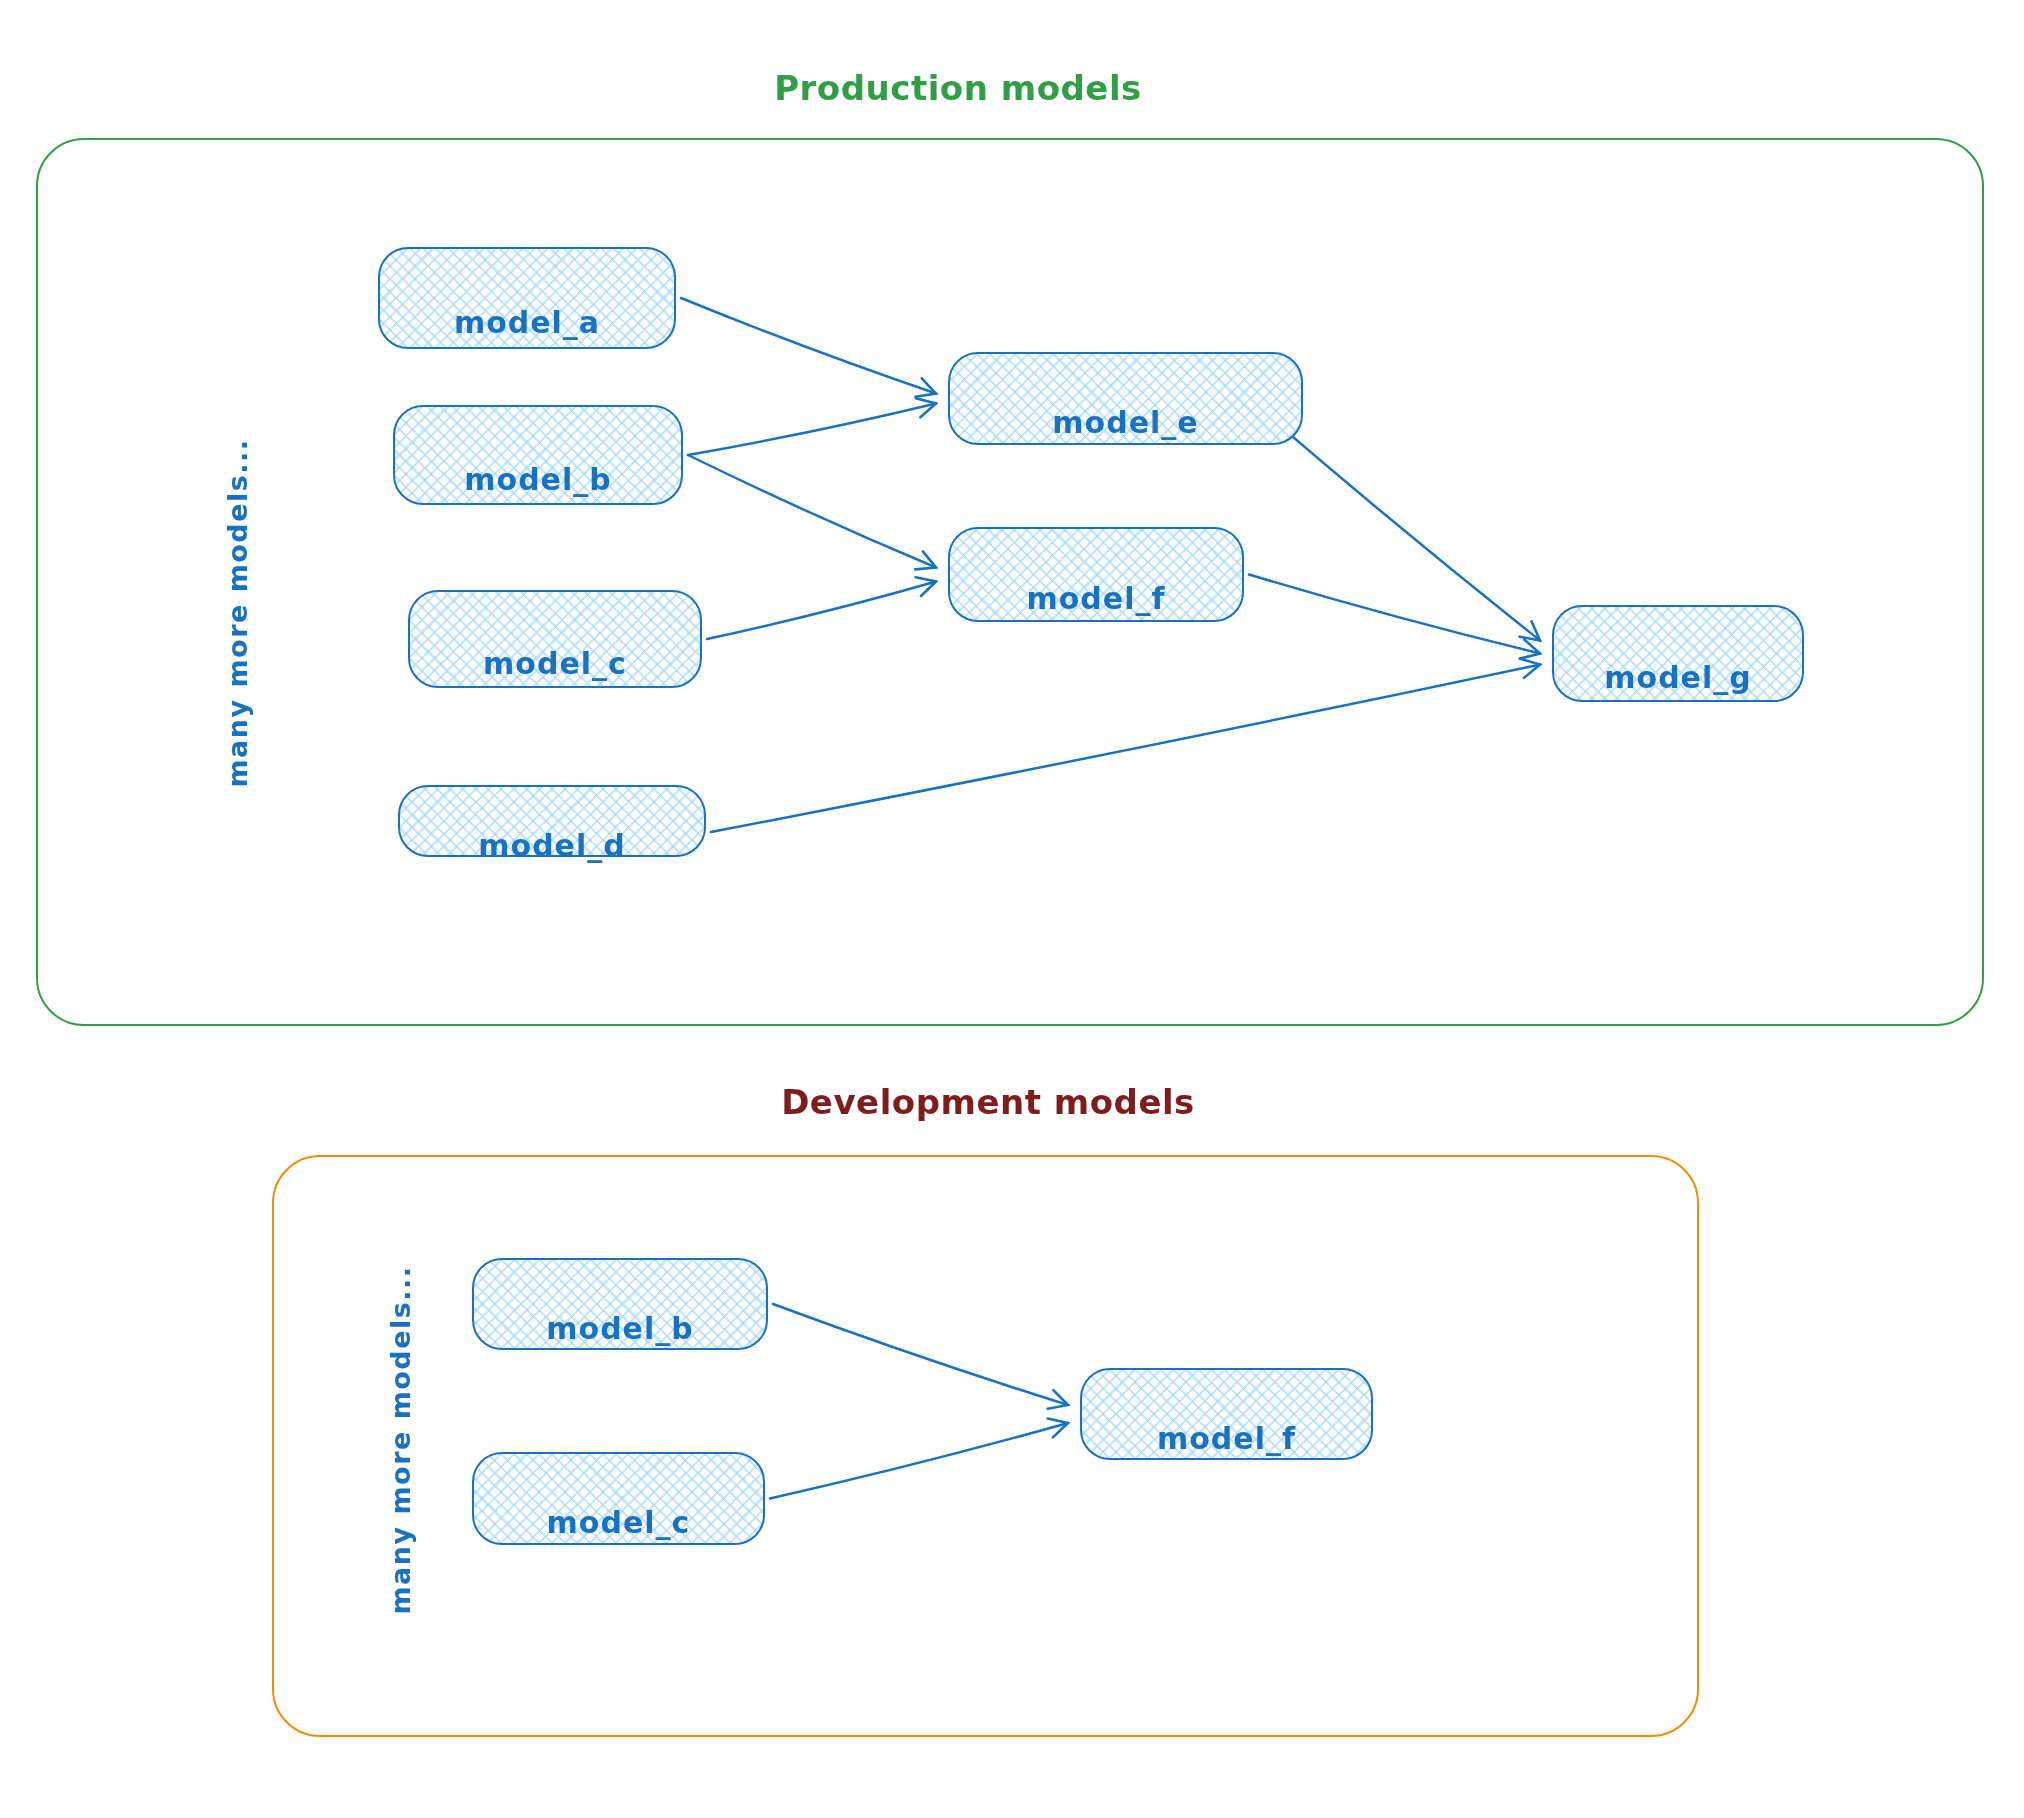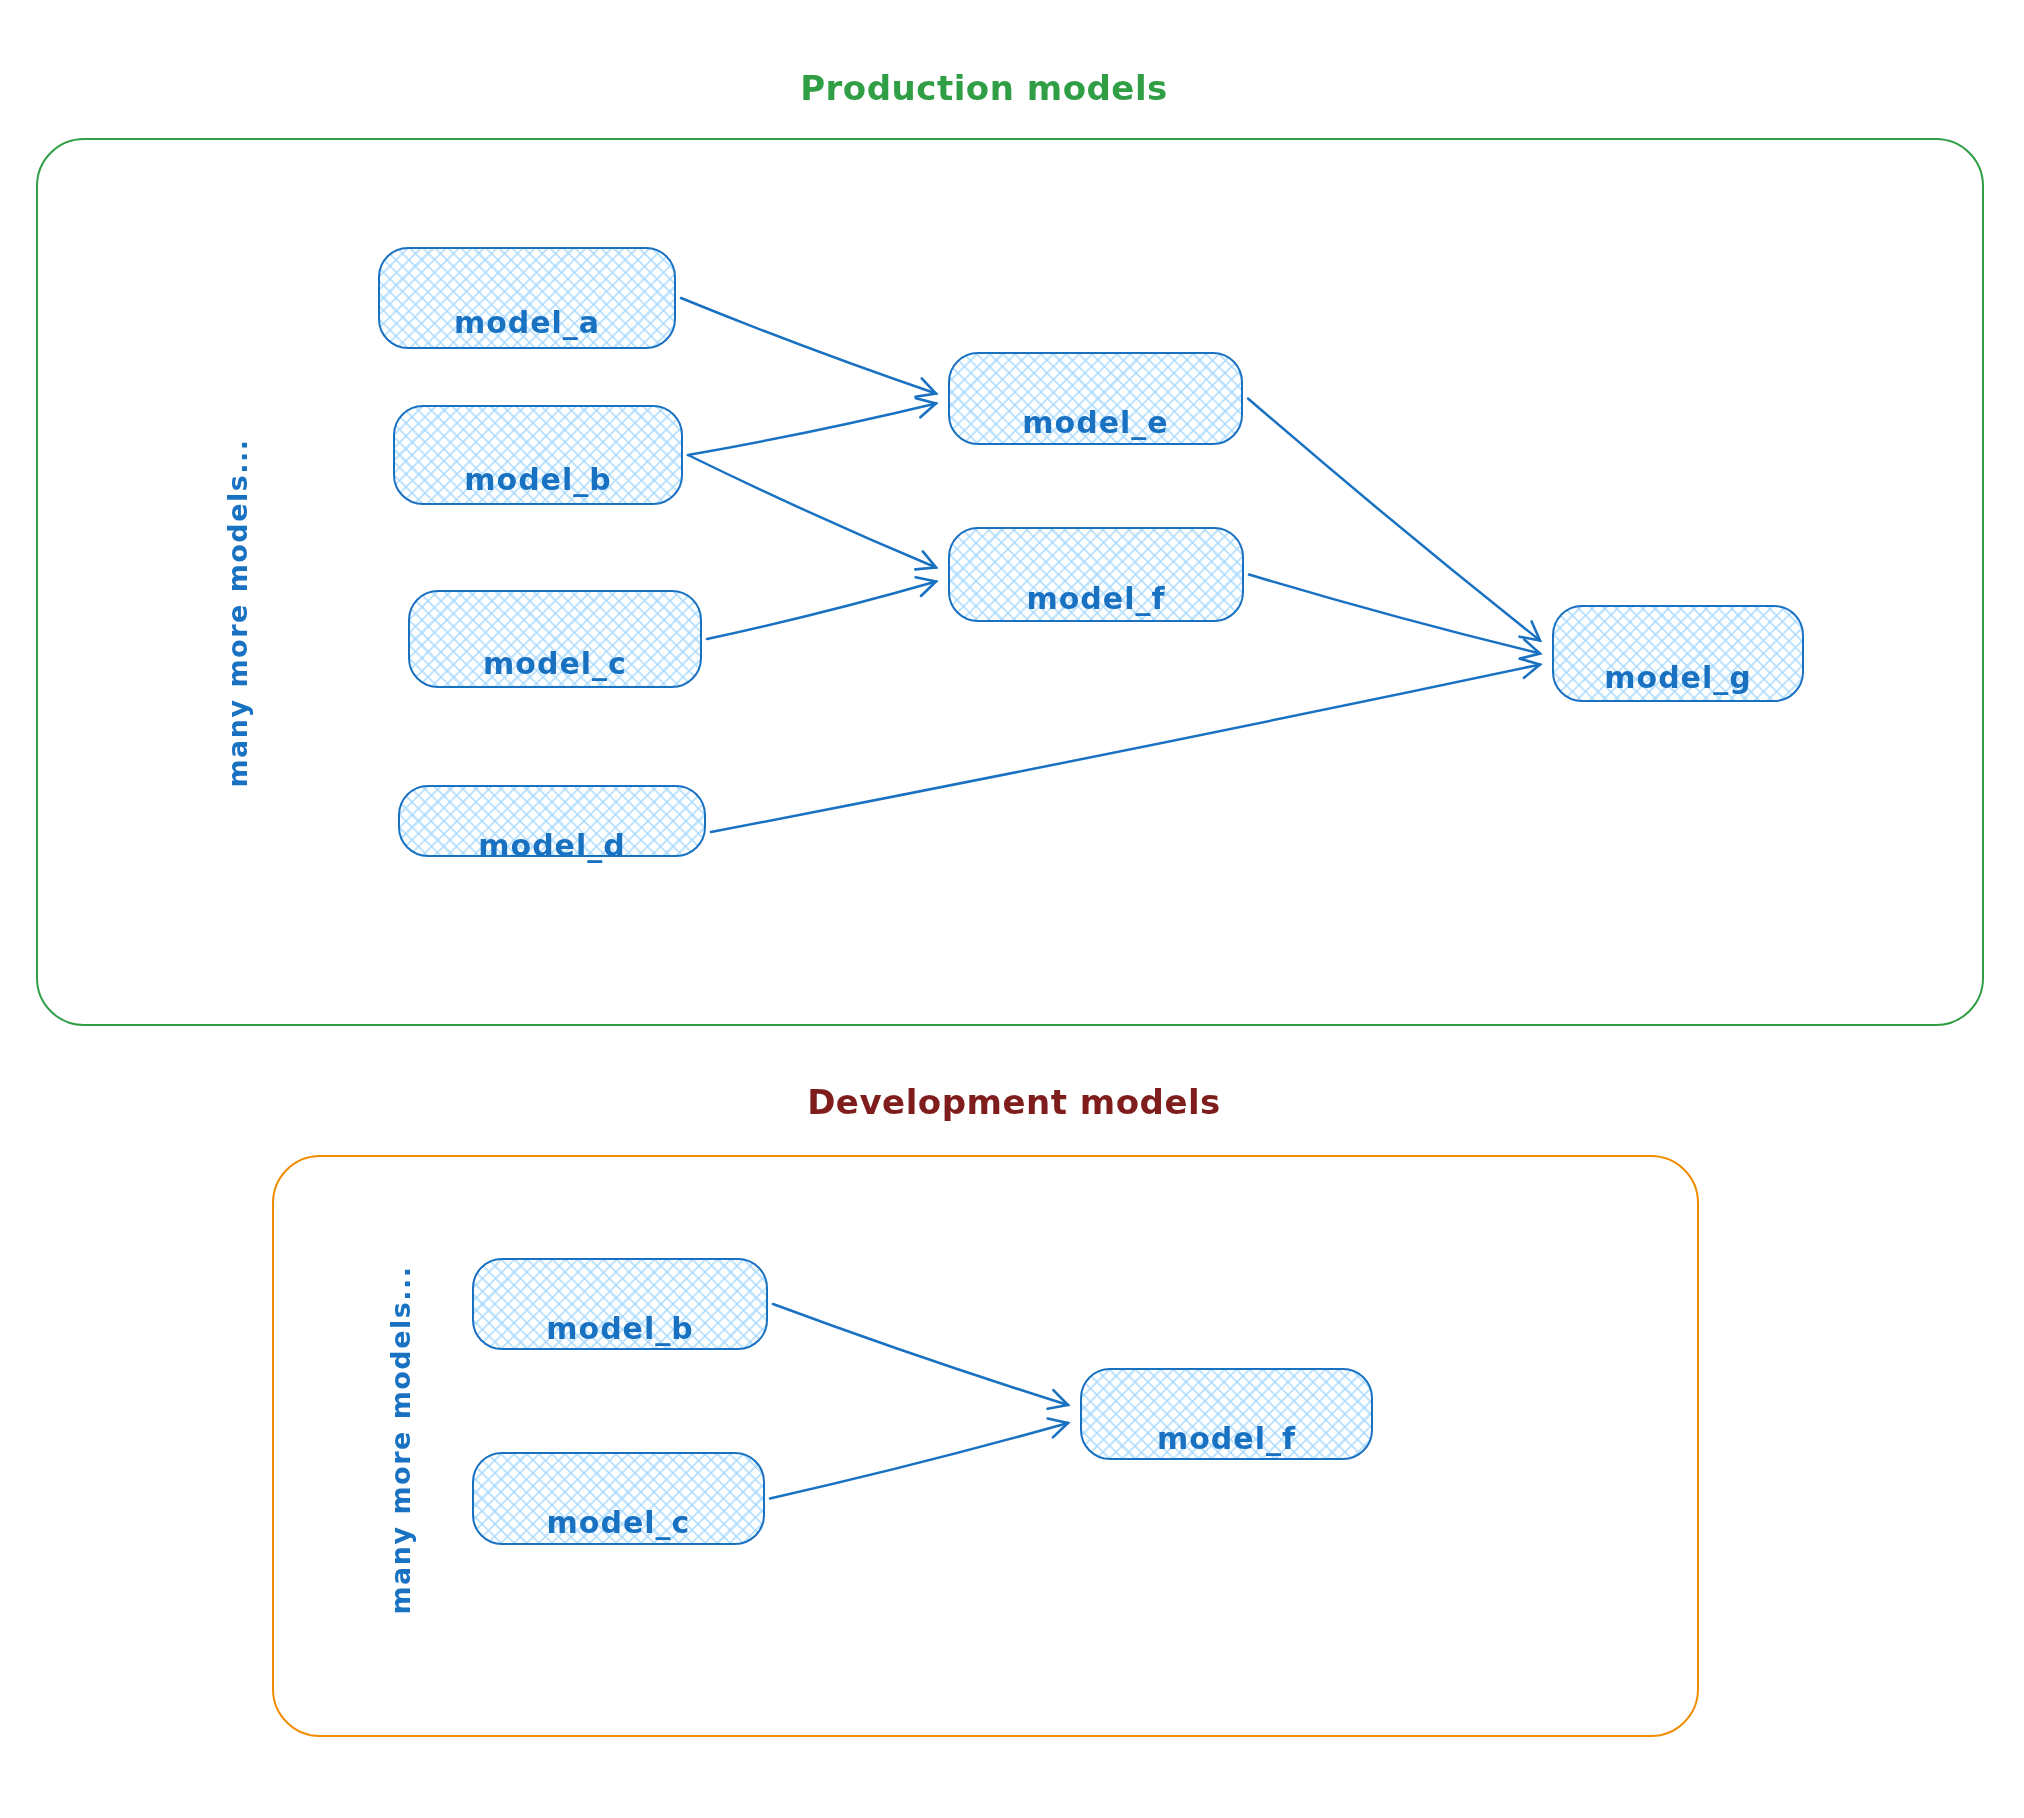--- a/index.html
+++ b/index.html
@@ -2,21 +2,21 @@
 <html style="--blue: #1971c2; --hatch: rgba(165,216,255,0.65);"><head>
 <meta charset="utf-8">
 <style>
   html,body{margin:0;padding:0;background:#ffffff;}
   .canvas{
     position:relative;width:2024px;height:1818px;background:#ffffff;
     font-family:"DejaVu Sans", sans-serif;overflow:hidden;
   }
   .sec-title{
     position:absolute;transform:translateX(-50%);
-    font-size:34px;font-weight:bold;letter-spacing:.5px;white-space:nowrap;margin-left:26px;
+    font-size:34px;font-weight:bold;letter-spacing:.5px;white-space:nowrap;
   }
   .container{
     position:absolute;border:2px solid;border-radius:48px;background:transparent;
   }
   .side-label{
     position:absolute;writing-mode:vertical-rl;
     transform:translate(-50%,-50%) rotate(180deg);
     font-size:27px;font-weight:bold;letter-spacing:1.5px;white-space:nowrap;
     color:var(--blue);
   }
@@ -71,21 +71,21 @@
     </div>
     <div class="node" style="left: 393px; top: 405px; width: 290px; height: 100px;">
       <span class="node-label">model_b</span>
     </div>
     <div class="node" style="left: 408px; top: 590px; width: 294px; height: 98px;">
       <span class="node-label">model_c</span>
     </div>
     <div class="node" style="left: 398px; top: 785px; width: 308px; height: 72px;">
       <span class="node-label">model_d</span>
     </div>
-    <div class="node" style="left: 948px; top: 352px; width: 295px; height: 93px;">
+    <div class="node" style="left: 948px; top: 352px; width: 355px; height: 93px;">
       <span class="node-label">model_e</span>
     </div>
     <div class="node" style="left: 948px; top: 527px; width: 296px; height: 95px;">
       <span class="node-label">model_f</span>
     </div>
     <div class="node" style="left: 1552px; top: 605px; width: 252px; height: 97px;">
       <span class="node-label">model_g</span>
     </div>
     <div class="node" style="left: 472px; top: 1258px; width: 296px; height: 92px;">
       <span class="node-label">model_b</span>

